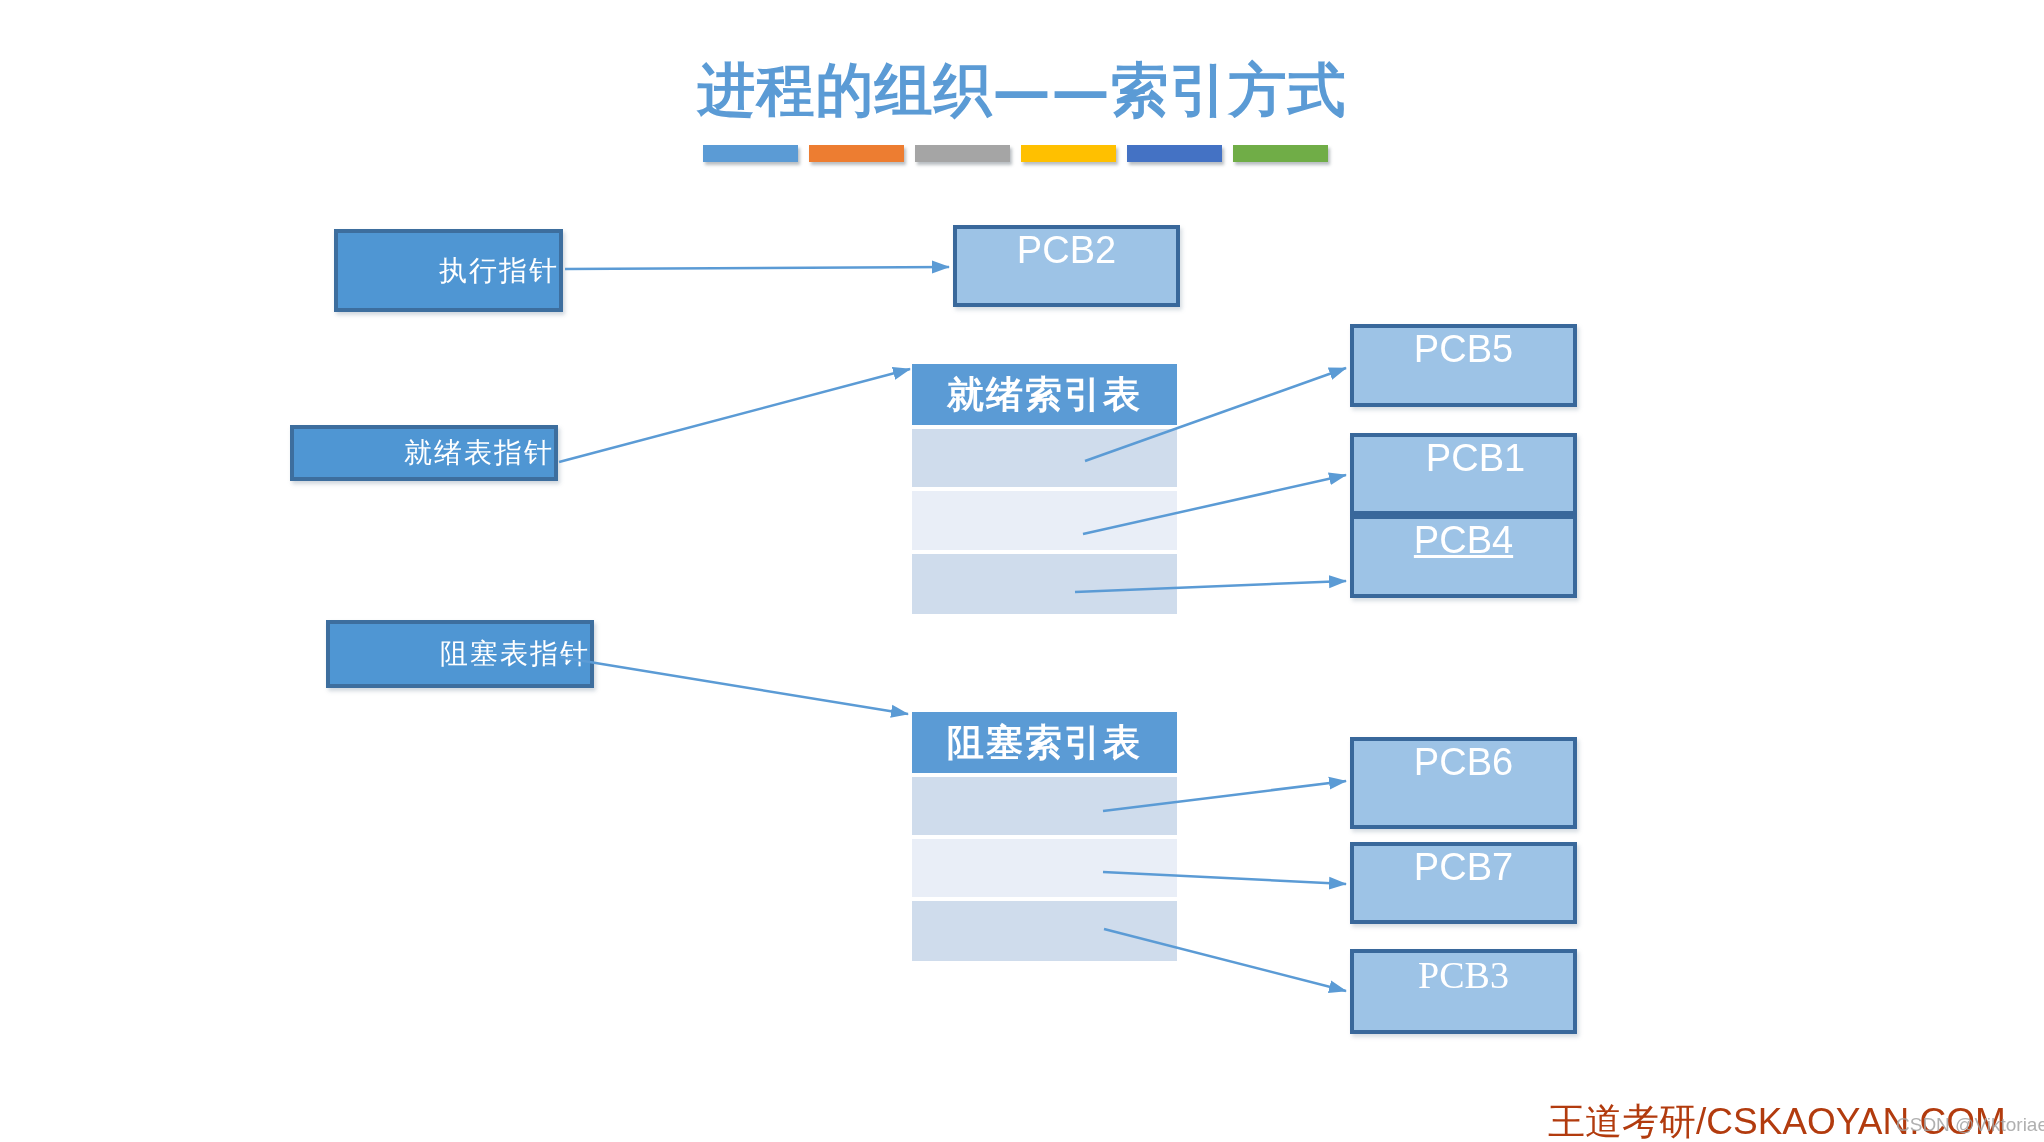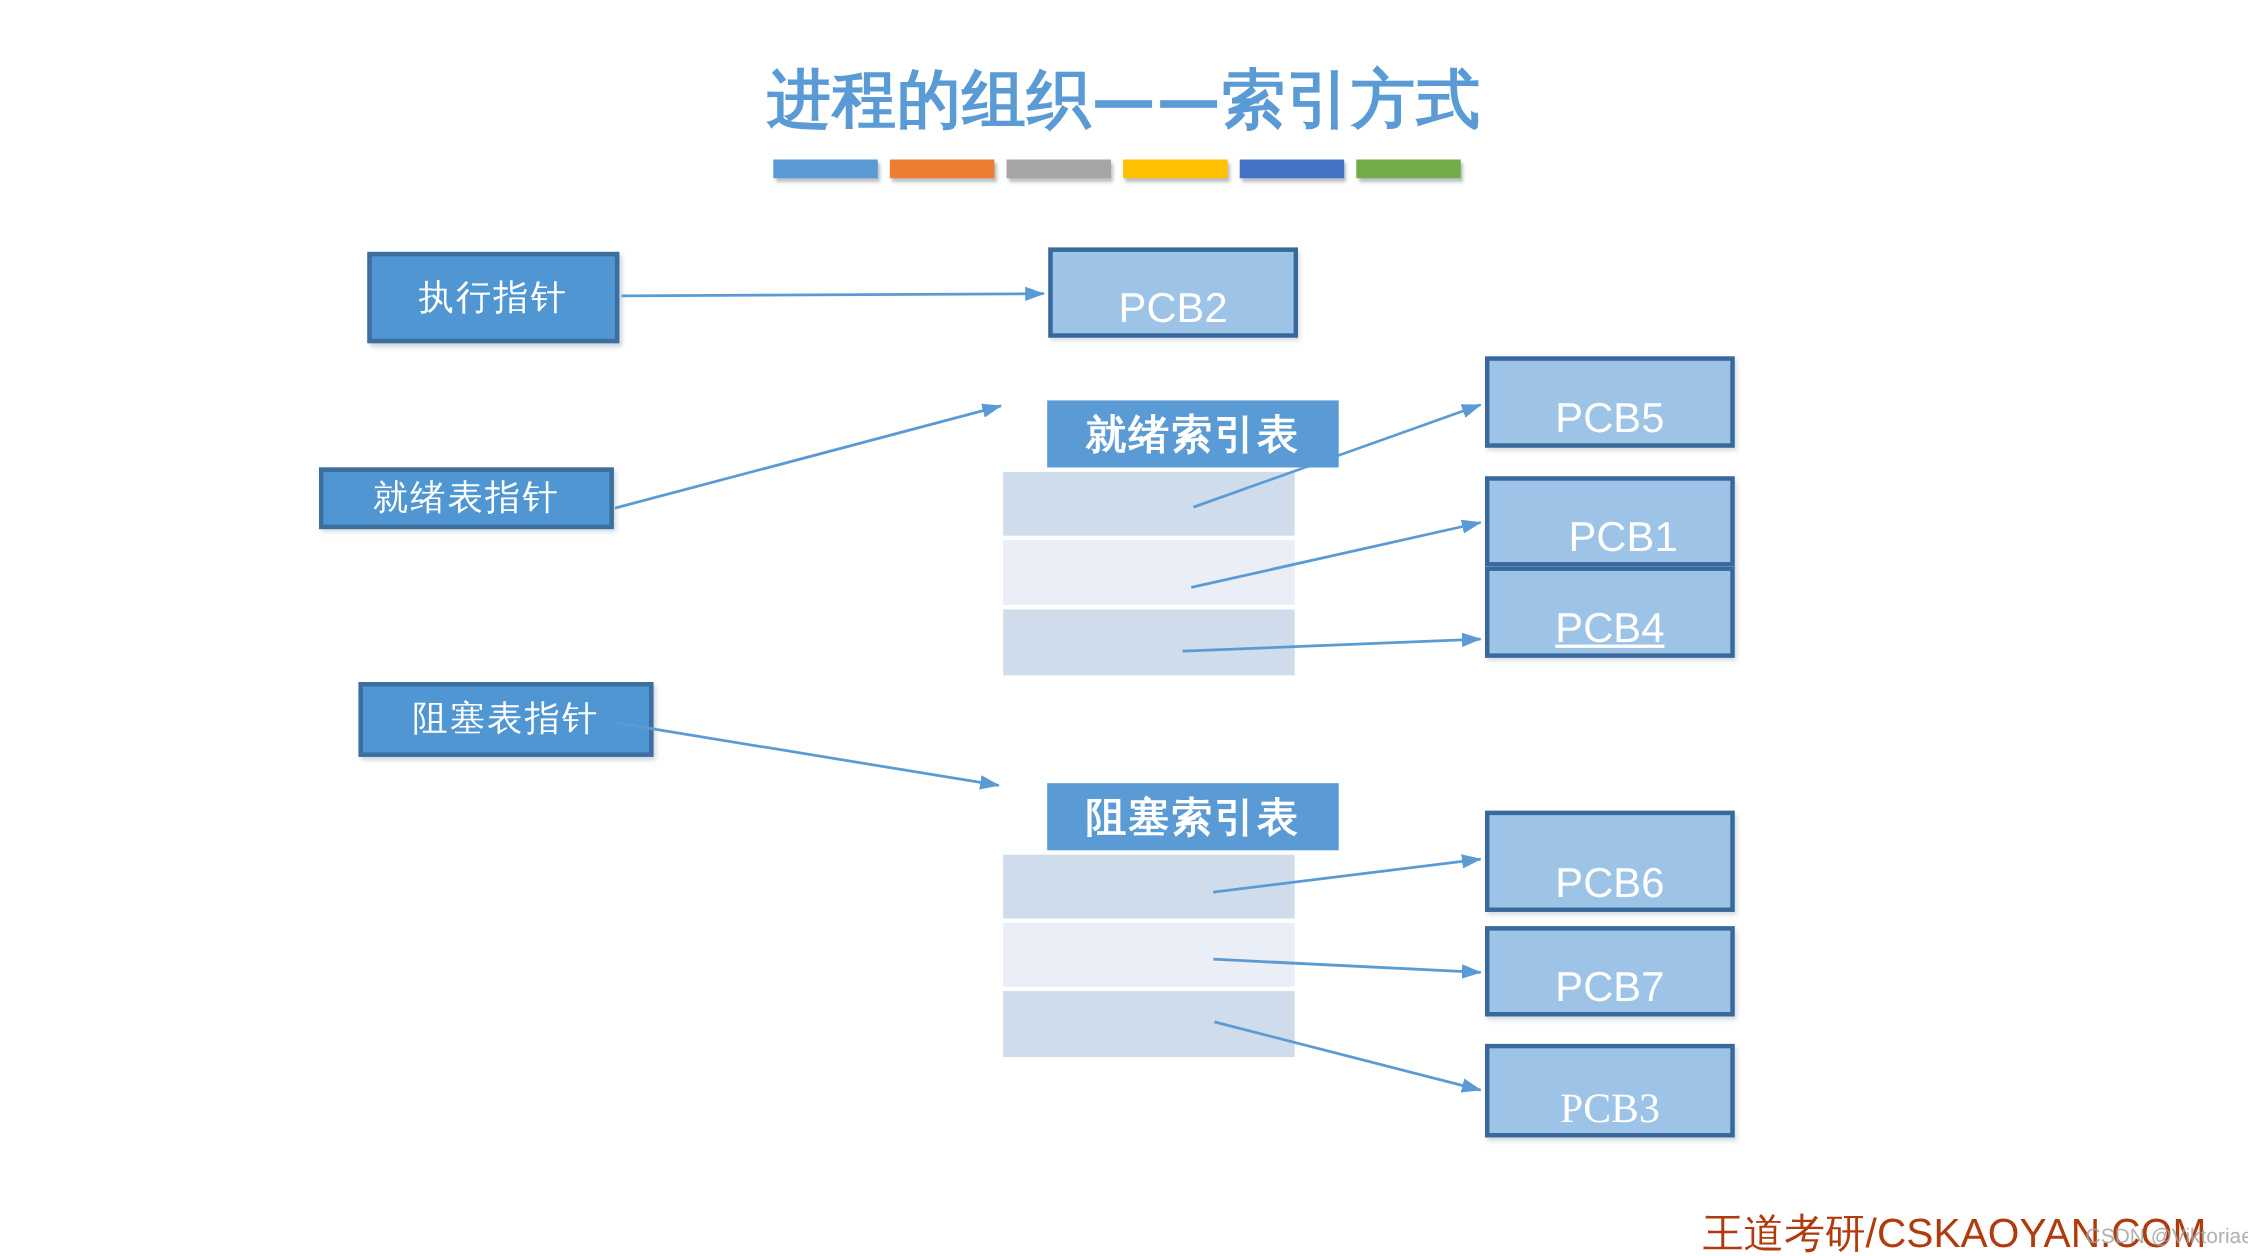--- a/index.html
+++ b/index.html
@@ -42,40 +42,40 @@
   .bar-5 { left: 1233px; }
 
   
   .ptr-box {
     position: absolute;
     box-sizing: border-box;
     background: #4f96d3;
     border: 4px solid #3d6e9e;
     display: flex;
     align-items: center;
-    justify-content: center;
+    justify-content: flex-end;
     color: #ffffff;
     font-family: "DejaVu Serif", serif;
-    font-size: 32px;
+    font-size: 28px;
     letter-spacing: 2px;
     box-shadow: 2px 3px 4px rgba(120,140,160,0.35);
   }
   .ptr-exec    { left: 334px; top: 229px; width: 229px; height: 83px; }
   .ptr-ready   { left: 290px; top: 425px; width: 268px; height: 56px; }
   .ptr-blocked { left: 290px; top: 620px; width: 268px; height: 68px; margin-left: 36px; }
 
   
   .pcb-box {
     position: absolute;
     box-sizing: border-box;
     width: 227px; height: 83px;
     background: #9dc3e6;
     border: 4px solid #39689b;
     display: flex;
-    align-items: flex-end;
+    align-items: flex-start;
     justify-content: center;
     color: #ffffff;
     font-family: "Liberation Sans", sans-serif;
     font-size: 38px;
     box-shadow: 2px 3px 4px rgba(120,140,160,0.30);
   }
   .pcb-2 { left:  953px; top: 225px; height: 82px; }
   .pcb-5 { left: 1350px; top: 324px; }
   .pcb-1 { left: 1350px; top: 433px; height: 82px; padding-left: 24px; }
   .pcb-4 { left: 1350px; top: 515px; text-decoration: underline; }
@@ -89,21 +89,20 @@
     left: 912px; width: 265px; height: 61px;
     background: #5b9bd5;
     display: flex;
     align-items: center;
     justify-content: center;
     color: #ffffff;
     font-family: "DejaVu Serif", serif;
     font-weight: bold;
     font-size: 37px;
     letter-spacing: 2px;
-    margin-left: 40px;
   }
   .tbl-row {
     position: absolute;
     left: 912px; width: 265px;
   }
   .row-dark  { background: #cfdcec; }
   .row-light { background: #e9eef7; }
 
   .ready-header  { top: 364px; }
   .ready-row-0   { top: 429px; height: 58px; }

